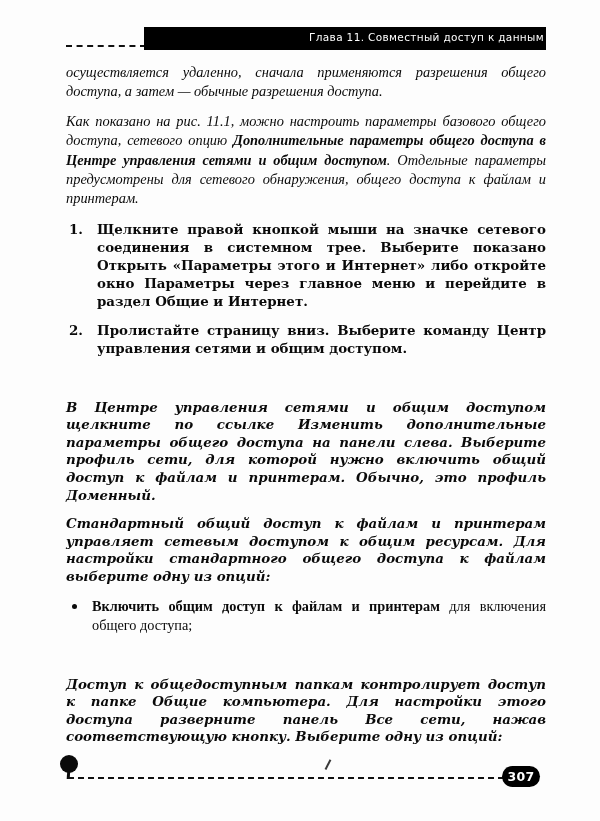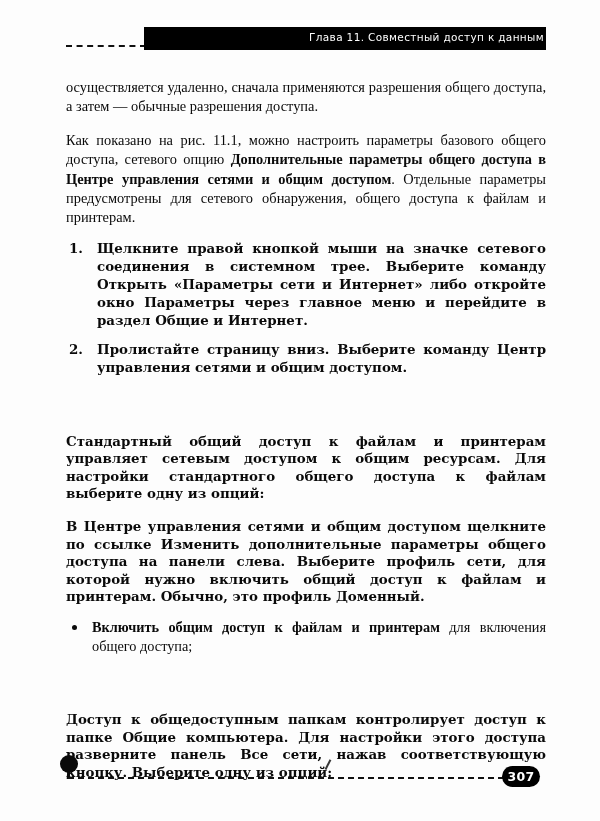--- a/index.html
+++ b/index.html
@@ -62,26 +62,27 @@
 
   
   .content {
     position: absolute;
     left: 66px;
     top: 63px;
     width: 480px;
   }
 
   p.para {
-    margin: 15px 0 11px 0;
+    margin: 0 0 11px 0;
     font-size: 14.4px;
     line-height: 1.33;
     text-align: justify;
     text-justify: inter-word;
     hyphens: manual;
+    font-style: italic;
   }
   p.para:last-child { margin-bottom: 0; }
 
   .serif-b {
     font-weight: bold;
   }
 
   
   p.heavy {
     font-family: "DejaVu Serif", "Liberation Serif", serif;
@@ -223,35 +224,35 @@
       <span>осуществляется удаленно, сначала применяются разрешения общего доступа, а затем — обычные разрешения доступа.</span>
     </p>
 
     <p class="para">
       <span>Как показано на рис. 11.1, можно настроить параметры базового общего доступа, сетевого опцию </span><span class="serif-b">Дополнительные параметры общего доступа  в Центре управления сетями и общим доступом</span><span>. Отдельные параметры предусмотрены для сетевого обнаружения, общего доступа к файлам и принтерам.</span>
     </p>
 
 
     <ol class="steps">
       <li>
-        <span class="num">1.</span><span>Щелкните правой кнопкой мыши на значке сетевого соединения в системном трее. Выберите команду </span><span class="serif-b">Открыть «Параметры сети и Интернет»</span><span> либо откройте окно </span><span class="serif-b">Параметры</span><span> через главное меню и перейдите в раздел </span><span class="serif-b">Общие и Интернет</span><span>.</span>
+        <span class="num">1.</span><span>Щелкните правой кнопкой мыши на значке сетевого соединения в системном трее. Выберите показано </span><span class="serif-b">Открыть «Параметры этого и Интернет»</span><span> либо откройте окно </span><span class="serif-b">Параметры</span><span> через главное меню и перейдите в раздел </span><span class="serif-b">Общие и Интернет</span><span>.</span>
       </li>
       <li>
         <span class="num">2.</span><span>Пролистайте страницу вниз. Выберите команду </span><span class="serif-b">Центр управления сетями и общим доступом</span><span>.</span>
       </li>
     </ol>
 
     <div class="gap-lg"></div>
 
     <p class="para heavy">
+      <span>В Центре управления сетями и общим доступом щелкните по ссылке </span><span class="serif-b">Изменить дополнительные параметры общего доступа</span><span> на панели слева. Выберите профиль сети, для которой нужно включить общий доступ к файлам и принтерам. Обычно, это профиль </span><span class="serif-b">Доменный</span><span>.</span>
+    </p>
+
+    <p class="para heavy">
       <span>Стандартный общий доступ к файлам и принтерам управляет сетевым доступом к общим ресурсам. Для настройки стандартного общего доступа к файлам выберите одну из опций:</span>
-    </p>
-
-    <p class="para heavy">
-      <span>В Центре управления сетями и общим доступом щелкните по ссылке </span><span class="serif-b">Изменить дополнительные параметры общего доступа</span><span> на панели слева. Выберите профиль сети, для которой нужно включить общий доступ к файлам и принтерам. Обычно, это профиль </span><span class="serif-b">Доменный</span><span>.</span>
     </p>
 
     <ul class="bullets">
       <li>
         <span class="dot"></span><b>Включить общим доступ к файлам и принтерам</b><span> для включения общего доступа;</span>
       </li>
     </ul>
 
     <div class="gap-lg"></div>
 

